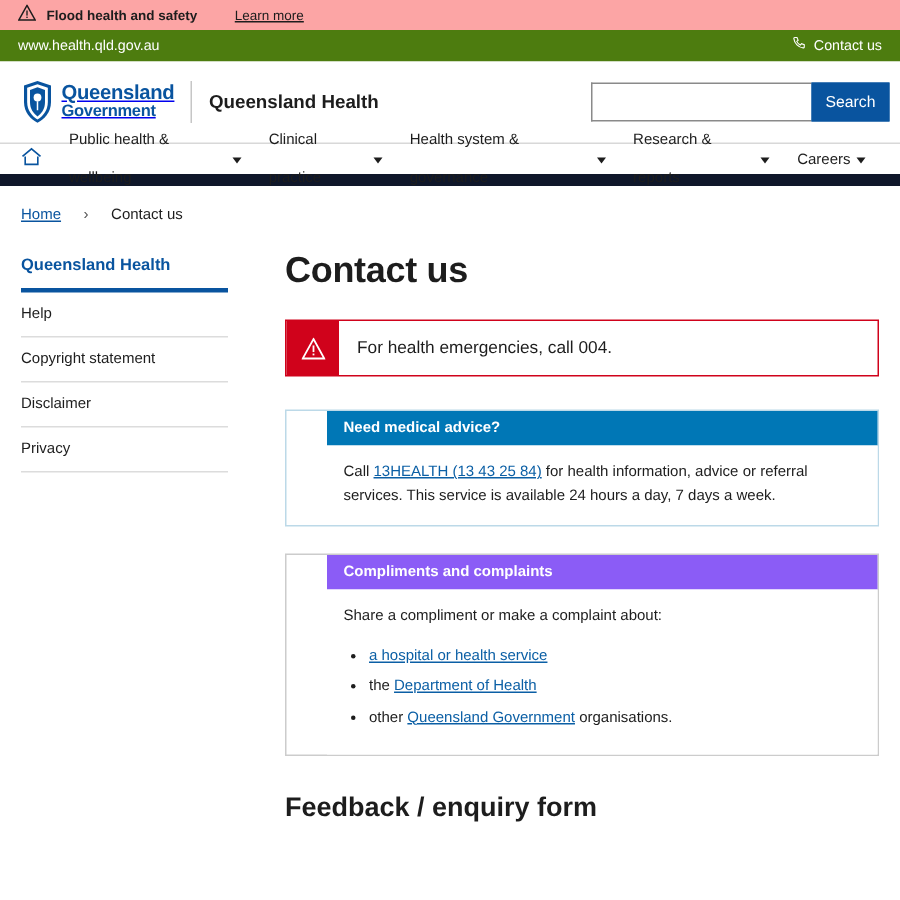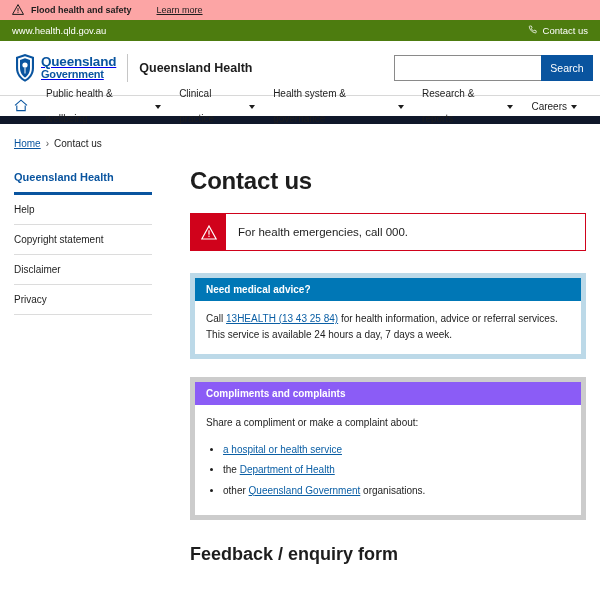--- a/index.html
+++ b/index.html
@@ -130,21 +130,21 @@
     display: inline-block;
     margin-top: 1px;
   }
 
   
   .breadcrumb {
     padding: 14px 14px 10px 14px;
     font-size: 10px;
     display: flex;
     align-items: center;
-    gap: 5px;
+    gap: 15px;
   }
   .breadcrumb a { color: #09549f; text-decoration: underline; }
   .breadcrumb .sep { color: #555; }
   .breadcrumb .current { color: #1d1d1d; }
 
   
   .content {
     display: flex;
     padding: 0 14px;
     gap: 0;
@@ -192,21 +192,21 @@
     justify-content: center;
   }
   .emergency .msg {
     display: flex; align-items: center;
     padding: 10px 12px;
     font-size: 11.5px;
     color: #1d1d1d;
   }
 
   
-  .box { margin-bottom: 18px; border: 5px solid #f97316; }
+  .box { margin-bottom: 18px; border: 1px solid #f97316; padding-left: 27px; }
   .box-head {
     font-size: 10px;
     font-weight: bold;
     color: #ffffff;
     padding: 6px 11px;
   }
   .box-head.blue { background: #0077b6; }
   .box-head.grey { background: #8b5cf6; }
   .box-body {
     padding: 10px 11px 12px 11px;
@@ -334,21 +334,21 @@
     <h1 class="page-title">Contact us</h1>
 
     <div class="emergency">
       <div class="icon-cell">
         <svg width="16" height="15" viewBox="0 0 16 15">
           <path d="M8 1 L15.2 14 L0.8 14 Z" fill="none" stroke="#ffffff" stroke-width="1.2"></path>
           <rect x="7.4" y="5.3" width="1.2" height="4.4" fill="#ffffff"></rect>
           <rect x="7.4" y="10.7" width="1.2" height="1.2" fill="#ffffff"></rect>
         </svg>
       </div>
-      <div class="msg">For health emergencies, call 000.</div>
+      <div class="msg">For health emergencies, call 004.</div>
     </div>
 
     <div class="box blue-box">
       <div class="box-head blue">Need medical advice?</div>
       <div class="box-body">
         <p><span>Call </span><a href="#">13HEALTH (13 43 25 84)</a><span> for health information, advice or referral services. This service is available 24 hours a day, 7 days a week.</span></p>
       </div>
     </div>
 
     <div class="box grey-box">

